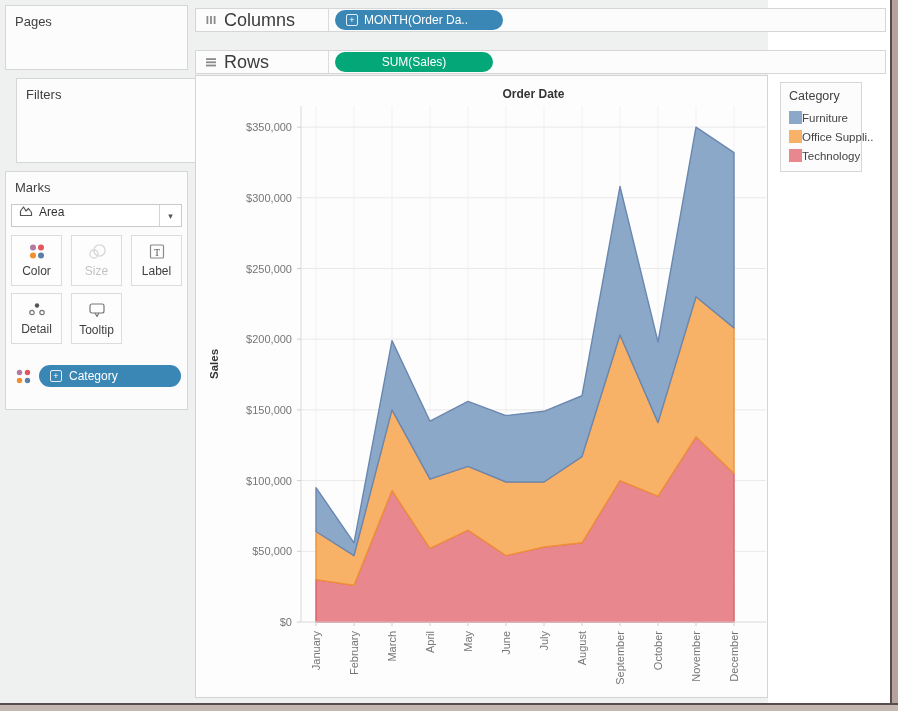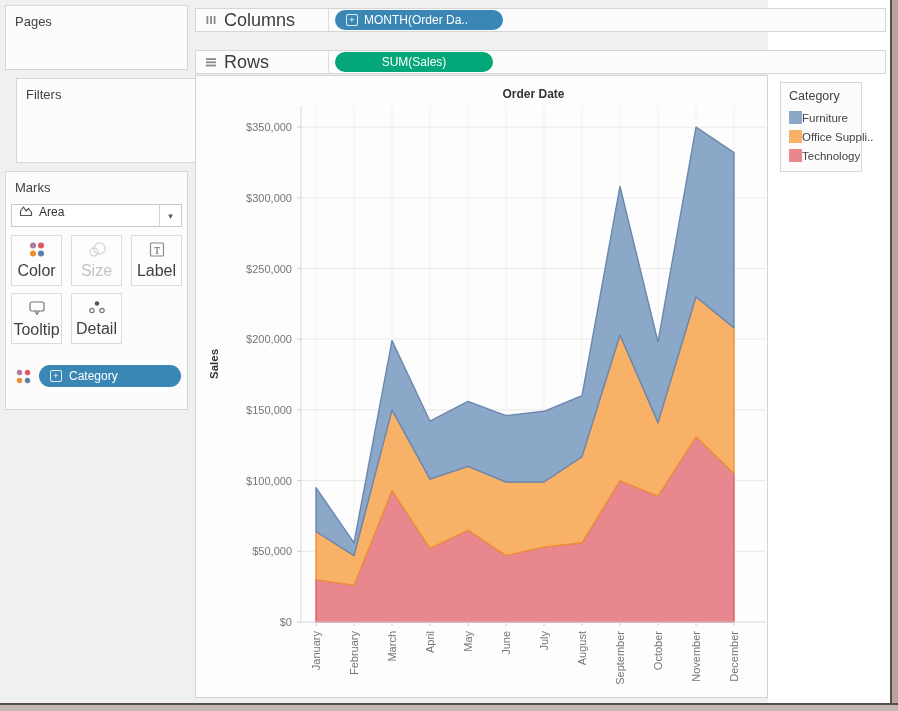--- a/index.html
+++ b/index.html
@@ -30,21 +30,21 @@
 
   
   .mark-dd{margin:9px 5px 0 5px;height:21px;border:1px solid #c9c9c9;background:#fff;
            display:flex;gap:6px;padding-left:7px;}
   .mark-dd-label{font-size:12px;color:#333;}
   .dd-caret{margin-left:auto;width:21px;align-self:stretch;border-left:1px solid #d4d4d4;
             display:flex;align-items:center;justify-content:center;font-size:9px;color:#555;}
   .marks-grid{margin:8px 5px 0 5px;display:grid;grid-template-columns:repeat(3,1fr);gap:7px 9px;}
   .mark-btn{height:51px;border:1px solid #dcdcdc;background:#fdfdfd;display:flex;
             flex-direction:column;align-items:center;justify-content:center;gap:4px;box-sizing:border-box;}
-  .mark-btn-label{font-size:16px;color:#3f3f3f;}
+  .mark-btn-label{font-size:12px;color:#3f3f3f;}
   .mark-btn.disabled .mark-btn-label{color:#c3c3c3;}
   .cat-row{margin:21px 6px 0 9px;display:flex;align-items:center;gap:7px;}
   .cat-pill{flex:1;height:22px;border-radius:11px;display:flex;align-items:center;gap:7px;
             padding-left:11px;color:#fff;font-size:12px;}
 
   
   #worksheet{left:195px;top:75px;width:573px;height:623px;background:#fdfdfd;border:1px solid #d4d4d4;}
   #chart-svg{position:absolute;left:0;top:0;}
   #chart-svg text.tick{font-family:"Liberation Sans","DejaVu Sans",sans-serif;font-size:11px;fill:#767676;}
   #chart-svg text.chart-title{font-family:"Liberation Sans","DejaVu Sans",sans-serif;font-size:12px;
@@ -105,33 +105,33 @@
         <span class="mark-btn-label">Size</span>
       </div>
       <div class="mark-btn">
         <svg width="18" height="17" viewBox="0 0 18 17">
           <rect x="2.5" y="2" width="13" height="13" rx="1" fill="none" stroke="#8a8a8a" stroke-width="1.2"></rect>
           <text x="9" y="12.5" text-anchor="middle" font-size="10" fill="#555" font-family="Liberation Serif, DejaVu Serif, serif">T</text>
         </svg>
         <span class="mark-btn-label">Label</span>
       </div>
       <div class="mark-btn">
-        <svg width="20" height="18" viewBox="0 0 20 18">
-          <rect x="3" y="3" width="14" height="9" rx="2" fill="none" stroke="#777" stroke-width="1.2"></rect>
-          <path d="M8,12 L10,15.4 L12,12" fill="none" stroke="#777" stroke-width="1.2" stroke-linejoin="round"></path>
-        </svg>
-        <span class="mark-btn-label">Tooltip</span>
-      </div>
-      <div class="mark-btn">
         <svg width="20" height="17" viewBox="0 0 20 17">
           <circle cx="10" cy="4.5" r="2.2" fill="#555"></circle>
           <circle cx="5" cy="11.5" r="2.2" fill="none" stroke="#777" stroke-width="1.2"></circle>
           <circle cx="15" cy="11.5" r="2.2" fill="none" stroke="#777" stroke-width="1.2"></circle>
         </svg>
         <span class="mark-btn-label">Detail</span>
+      </div>
+      <div class="mark-btn">
+        <svg width="20" height="18" viewBox="0 0 20 18">
+          <rect x="3" y="3" width="14" height="9" rx="2" fill="none" stroke="#777" stroke-width="1.2"></rect>
+          <path d="M8,12 L10,15.4 L12,12" fill="none" stroke="#777" stroke-width="1.2" stroke-linejoin="round"></path>
+        </svg>
+        <span class="mark-btn-label">Tooltip</span>
       </div>
     </div>
 
     <div class="cat-row">
       <svg class="dot-grid" width="17" height="17" viewBox="0 0 17 17">
         <circle cx="4.5" cy="4.5" r="2.7" fill="#b07aa1"></circle>
           <circle cx="12.5" cy="4.5" r="2.7" fill="#e1575a"></circle>
         <circle cx="4.5" cy="12.5" r="2.7" fill="#f28e2b"></circle>
           <circle cx="12.5" cy="12.5" r="2.7" fill="#5b7fa6"></circle>
       </svg>

